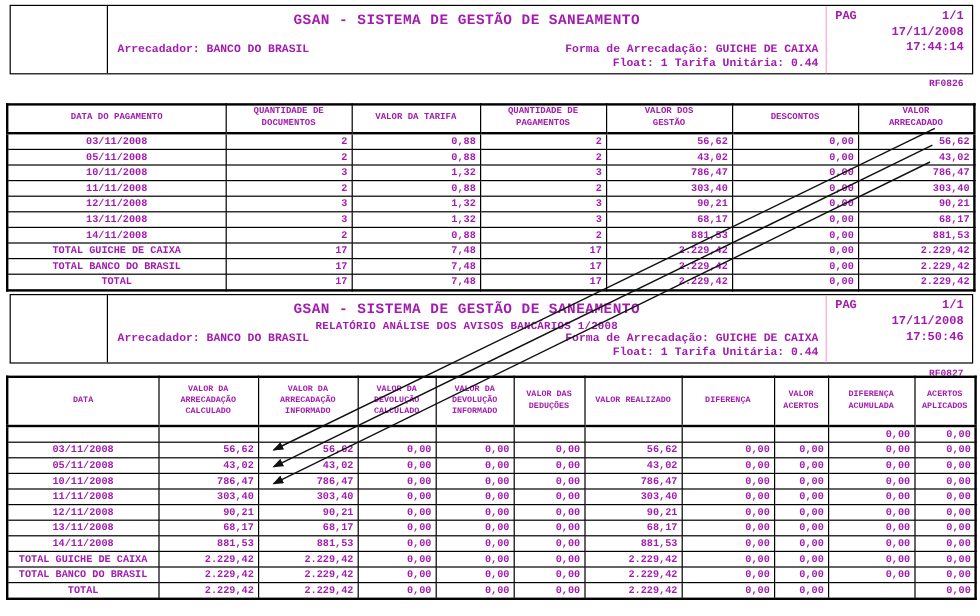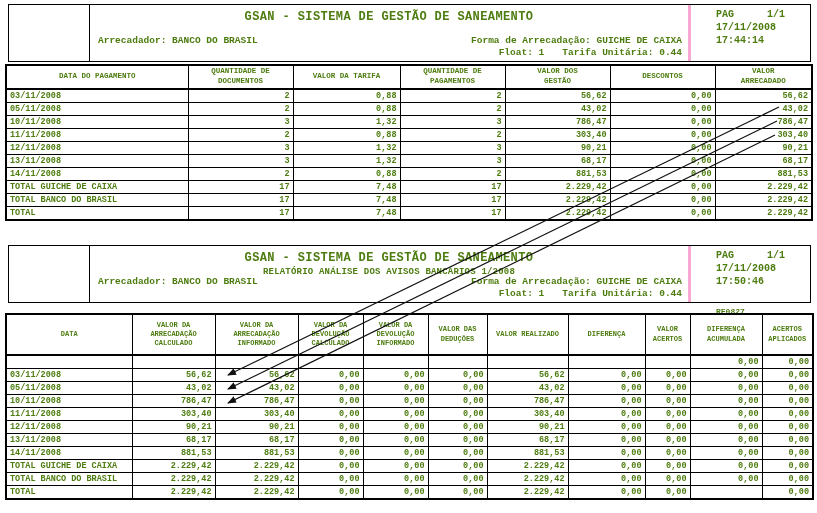--- a/index.html
+++ b/index.html
@@ -1,62 +1,62 @@
 <!DOCTYPE html>
 <html><head>
 <meta charset="utf-8">
 <style>
   html,body{margin:0;padding:0;background:#fff;}
   .page{
     position:relative;width:817px;height:503px;background:#ffffff;
     font-family:"Liberation Mono","DejaVu Sans Mono",monospace;
-    font-weight:bold;color:#4d7c0f;overflow:hidden;
+    font-weight:bold;color:#a21caf;overflow:hidden;
   }
   
   .rep-header{
     position:absolute;left:8px;width:801px;height:56px;
     border:1px solid #000;display:flex;
   }
   .hdr1{top:4px}
   .hdr2{top:245px}
   .logo-cell{width:80px;border-right:1px solid #000;}
   .center-cell{flex:1;position:relative;}
   .title{ text-align:center;margin-top:5px;font-size:12px;letter-spacing:.4px;white-space:nowrap;}
   .subtitle{text-align:center;margin-top:2px;font-size:9px;letter-spacing:.2px;white-space:nowrap;}
   .hdr-bottom{
     position:absolute;left:8px;right:6px;bottom:2px;
     display:flex;justify-content:space-between;align-items:flex-start;font-size:9.5px;
   }
   .collector{margin-bottom:8px;white-space:nowrap;}
   .hdr-right-block{text-align:right;font-size:9.5px;line-height:12px;white-space:nowrap;}
-  .tarifa-span{margin-left:18px;}
-  .page-cell{width:122px;border-left:3px solid #f9a8d4;padding:3px 25px;box-sizing:border-box;font-size:10px;line-height:13px;}
+  .tarifa-span{margin-left:6px;}
+  .page-cell{width:122px;border-left:1px solid #f9a8d4;padding:3px 7px;box-sizing:border-box;font-size:10px;line-height:13px;}
   .pag-line{display:flex;justify-content:space-between;}
-  .ctr{text-align:left;}
+  .ctr{text-align:right;}
   .rep-code{font-size:8px;margin-top:17px;}
   
   table{
     position:absolute;left:5px;border-collapse:collapse;table-layout:fixed;
     width:807px;background:#fff;
   }
-  .tbl1{top:64px}
+  .tbl1{top:86px}
   .tbl2{top:313px}
   table,th,td{border:1px solid #000;}
   table{border-width:2px;}
   th{
     font-size:7.5px;line-height:1.3;text-align:center;vertical-align:middle;
     white-space:pre-line;padding:1px 2px;border-bottom:2px solid #000;font-weight:bold;
   }
   .tbl1 th{height:20px;}
   .tbl2 th{height:37px;font-size:7px;}
   td{
     font-size:8.5px;height:12px;line-height:12px;padding:0 3px;
     white-space:nowrap;overflow:hidden;text-align:right;font-weight:bold;
   }
-  td:first-child{text-align:left;}
+  td:first-child{text-align:center;}
   
   .overlay{position:absolute;left:0;top:0;width:817px;height:513px;pointer-events:none;}
   .overlay line{stroke:#111;stroke-width:1.2;}
 </style>
 </head>
 <body>
 
 <div class="page">
 
   <div class="rep-header hdr1">

